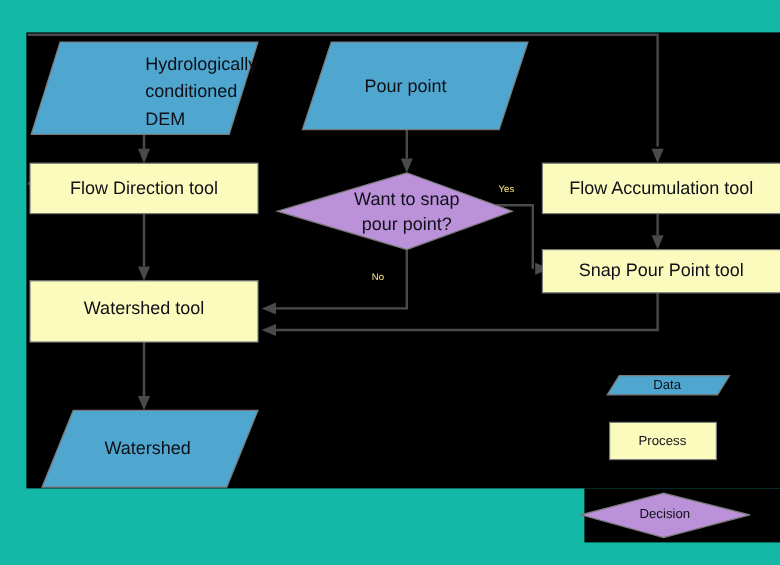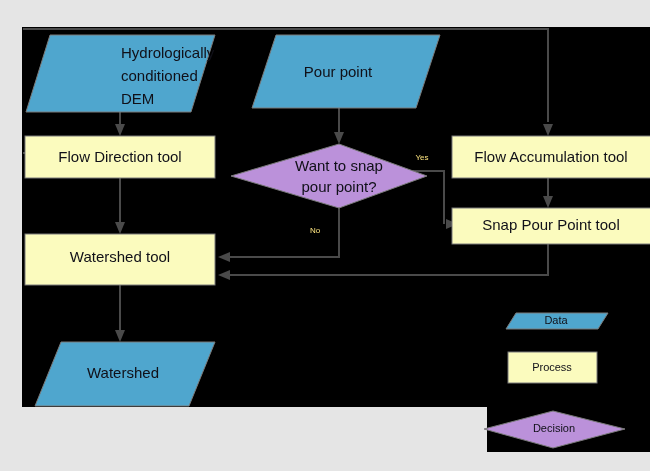--- a/index.html
+++ b/index.html
@@ -8,21 +8,21 @@
     background: #ffffff;
     width: 650px;
     height: 471px;
     overflow: hidden;
     font-family: "Liberation Sans", sans-serif;
   }
   #canvas {
     position: relative;
     width: 650px;
     height: 471px;
-    background: #e5e5e5;
+    background: #14b8a6;
   }
   #flow-svg {
     position: absolute;
     left: 0;
     top: 0;
     width: 650px;
     height: 471px;
     display: block;
   }
   .panel-bg { fill: #000000; }

